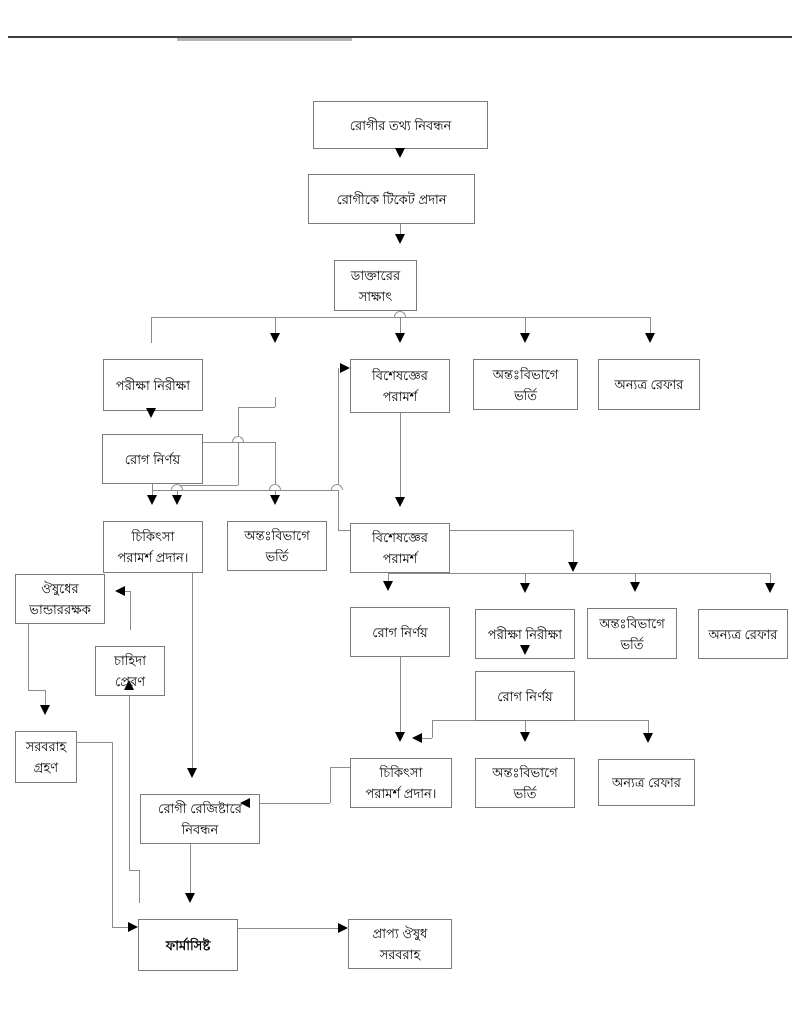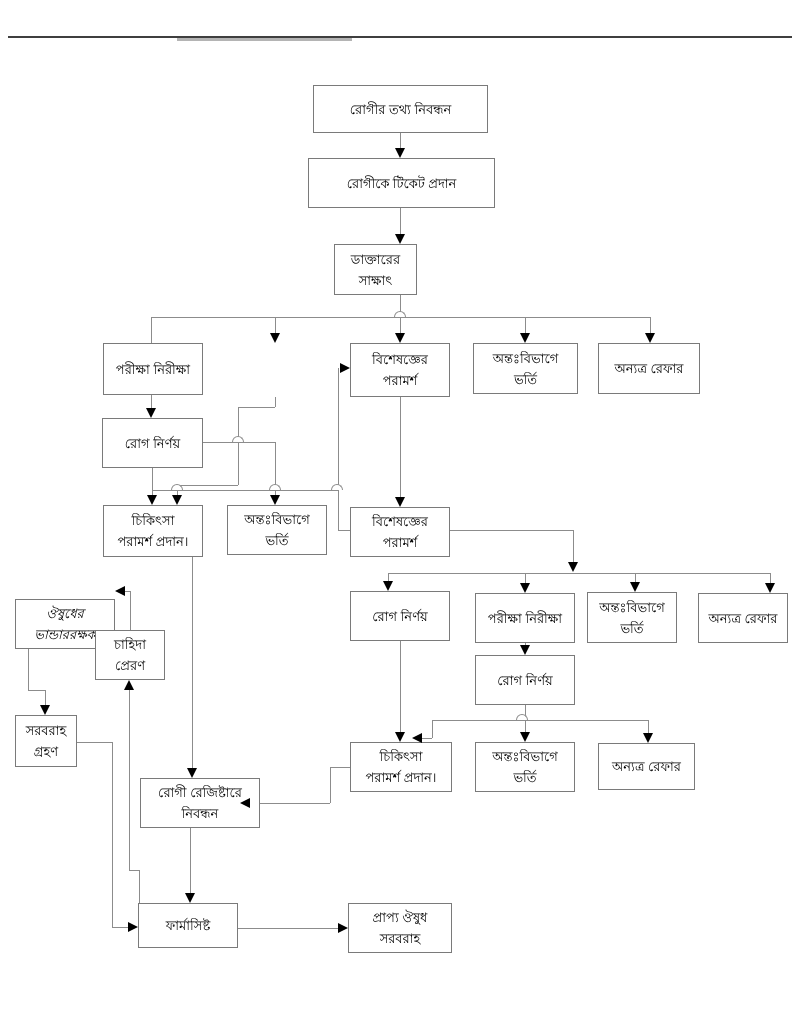--- a/index.html
+++ b/index.html
@@ -15,20 +15,21 @@
   .title-underline{position:absolute;left:8px;top:36px;width:784px;height:2px;background:#3f3f3f;}
   .title-underline-shadow{position:absolute;left:177px;top:38px;width:175px;height:3px;background:#b4b4b4;}
   .seg{position:absolute;}
   .hop{position:absolute;width:12px;height:6px;background:#fff;border:1px solid #8c8c8c;border-bottom:none;border-radius:6px 6px 0 0;box-sizing:border-box;}
   .ar{position:absolute;width:0;height:0;border:solid transparent;}
   .node{
     position:absolute;background:#ffffff;border:1px solid #7a7a7a;
     display:flex;align-items:center;justify-content:center;text-align:center;
     font-size:13px;line-height:21px;color:#000;white-space:pre-line;box-sizing:border-box;
     padding:2px 2px;
+    margin-top:16px;
   }
   .layer{position:absolute;left:0;top:0;width:100%;height:100%;}
 </style>
 </head>
 <body>
 
 <div class="canvas">
   <div class="title-underline" style="background: rgb(63, 63, 63);"></div>
   <div class="title-underline-shadow" style="background: rgb(180, 180, 180);"></div>
   <div class="layer" id="lines-layer">
@@ -89,21 +90,21 @@
   <div class="layer" id="hops-layer">
       <div class="hop" style="left: 394px; top: 311px; border-color: rgb(140, 140, 140);"></div>
       <div class="hop" style="left: 232px; top: 436px; border-color: rgb(140, 140, 140);"></div>
       <div class="hop" style="left: 171px; top: 484px; border-color: rgb(140, 140, 140);"></div>
       <div class="hop" style="left: 269px; top: 484px; border-color: rgb(140, 140, 140);"></div>
       <div class="hop" style="left: 331px; top: 484px; border-color: rgb(140, 140, 140);"></div>
       <div class="hop" style="left: 516px; top: 714px; border-color: rgb(140, 140, 140);"></div>
     </div>
   <div class="layer" id="nodes-layer">
       <div class="node" style="left: 313px; top: 85px; width: 175px; height: 48px; border-color: rgb(122, 122, 122);">রোগীর তথ্য নিবন্ধন</div>
-      <div class="node" style="left: 308px; top: 158px; width: 187px; height: 50px; border-color: rgb(122, 122, 122); font-family: Liberation Serif, serif;">রোগীকে টিকেট প্রদান</div>
+      <div class="node" style="left: 308px; top: 158px; width: 167px; height: 50px; border-color: rgb(122, 122, 122);">রোগীকে টিকেট প্রদান</div>
       <div class="node" style="left: 334px; top: 244px; width: 83px; height: 51px; border-color: rgb(122, 122, 122);">ডাক্তারের
 সাক্ষাৎ</div>
       <div class="node" style="left: 103px; top: 343px; width: 100px; height: 52px; border-color: rgb(122, 122, 122);">পরীক্ষা নিরীক্ষা</div>
       <div class="node" style="left: 350px; top: 343px; width: 100px; height: 54px; border-color: rgb(122, 122, 122);">বিশেষজ্ঞের
 পরামর্শ</div>
       <div class="node" style="left: 473px; top: 343px; width: 105px; height: 51px; border-color: rgb(122, 122, 122);">অন্তঃবিভাগে
 ভর্তি</div>
       <div class="node" style="left: 598px; top: 343px; width: 102px; height: 51px; border-color: rgb(122, 122, 122);">অন্যত্র রেফার</div>
       <div class="node" style="left: 102px; top: 418px; width: 101px; height: 50px; border-color: rgb(122, 122, 122);">রোগ নির্ণয়</div>
       <div class="node" style="left: 103px; top: 505px; width: 100px; height: 52px; border-color: rgb(122, 122, 122);">চিকিৎসা
@@ -116,29 +117,29 @@
       <div class="node" style="left: 475px; top: 593px; width: 100px; height: 50px; border-color: rgb(122, 122, 122);">পরীক্ষা নিরীক্ষা</div>
       <div class="node" style="left: 587px; top: 592px; width: 90px; height: 51px; border-color: rgb(122, 122, 122);">অন্তঃবিভাগে
 ভর্তি</div>
       <div class="node" style="left: 698px; top: 593px; width: 90px; height: 50px; border-color: rgb(122, 122, 122);">অন্যত্র রেফার</div>
       <div class="node" style="left: 475px; top: 655px; width: 100px; height: 50px; border-color: rgb(122, 122, 122);">রোগ নির্ণয়</div>
       <div class="node" style="left: 350px; top: 742px; width: 102px; height: 50px; border-color: rgb(122, 122, 122);">চিকিৎসা
 পরামর্শ প্রদান।</div>
       <div class="node" style="left: 475px; top: 742px; width: 100px; height: 50px; border-color: rgb(122, 122, 122);">অন্তঃবিভাগে
 ভর্তি</div>
       <div class="node" style="left: 598px; top: 743px; width: 97px; height: 47px; border-color: rgb(122, 122, 122);">অন্যত্র রেফার</div>
-      <div class="node" style="left: 15px; top: 599px; width: 100px; height: 50px; border-color: rgb(122, 122, 122); font-style: italic;">ঔষুধের
+      <div class="node" style="left: 15px; top: 558px; width: 90px; height: 50px; border-color: rgb(122, 122, 122);">ঔষুধের
 ভান্ডাররক্ষক</div>
       <div class="node" style="left: 95px; top: 630px; width: 70px; height: 50px; border-color: rgb(122, 122, 122);">চাহিদা
 প্রেরণ</div>
       <div class="node" style="left: 15px; top: 715px; width: 62px; height: 52px; border-color: rgb(122, 122, 122);">সরবরাহ
 গ্রহণ</div>
       <div class="node" style="left: 140px; top: 778px; width: 120px; height: 50px; border-color: rgb(122, 122, 122);">রোগী রেজিষ্টারে
 নিবন্ধন</div>
-      <div class="node" style="left: 138px; top: 903px; width: 100px; height: 45px; border-color: rgb(122, 122, 122);">ফার্মাসিষ্ট</div>
+      <div class="node" style="left: 138px; top: 903px; width: 100px; height: 52px; border-color: rgb(122, 122, 122); font-weight: bold;">ফার্মাসিষ্ট</div>
       <div class="node" style="left: 348px; top: 903px; width: 104px; height: 50px; border-color: rgb(122, 122, 122);">প্রাপ্য ঔষুধ
 সরবরাহ</div>
     </div>
   <div class="layer" id="arrows-layer">
       <div class="ar" style="left: 395px; top: 148px; border-width: 10px 5px 0px; border-top-color: rgb(0, 0, 0);"></div>
       <div class="ar" style="left: 395px; top: 234px; border-width: 10px 5px 0px; border-top-color: rgb(0, 0, 0);"></div>
       <div class="ar" style="left: 270px; top: 333px; border-width: 10px 5px 0px; border-top-color: rgb(0, 0, 0);"></div>
       <div class="ar" style="left: 395px; top: 333px; border-width: 10px 5px 0px; border-top-color: rgb(0, 0, 0);"></div>
       <div class="ar" style="left: 520px; top: 333px; border-width: 10px 5px 0px; border-top-color: rgb(0, 0, 0);"></div>
       <div class="ar" style="left: 645px; top: 333px; border-width: 10px 5px 0px; border-top-color: rgb(0, 0, 0);"></div>

